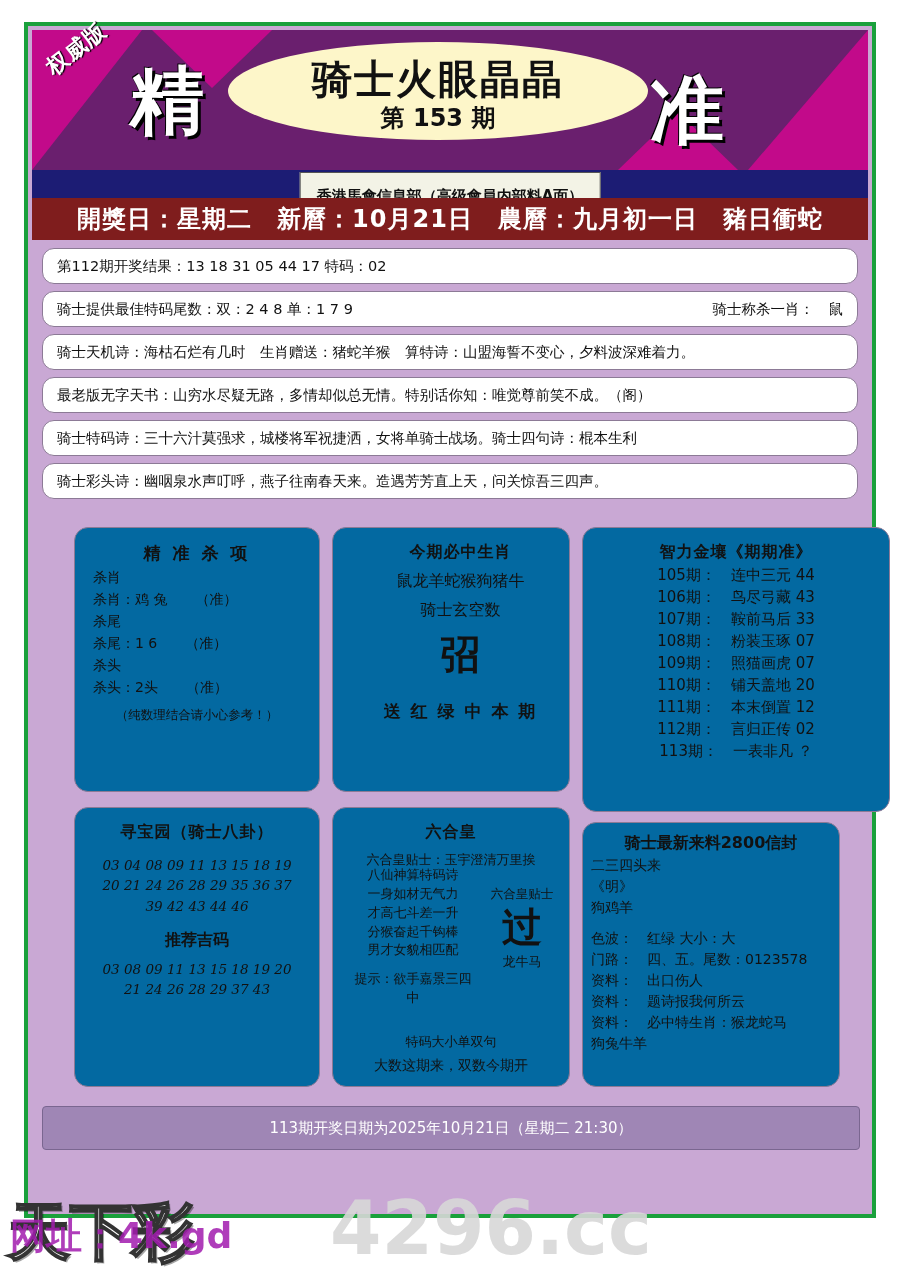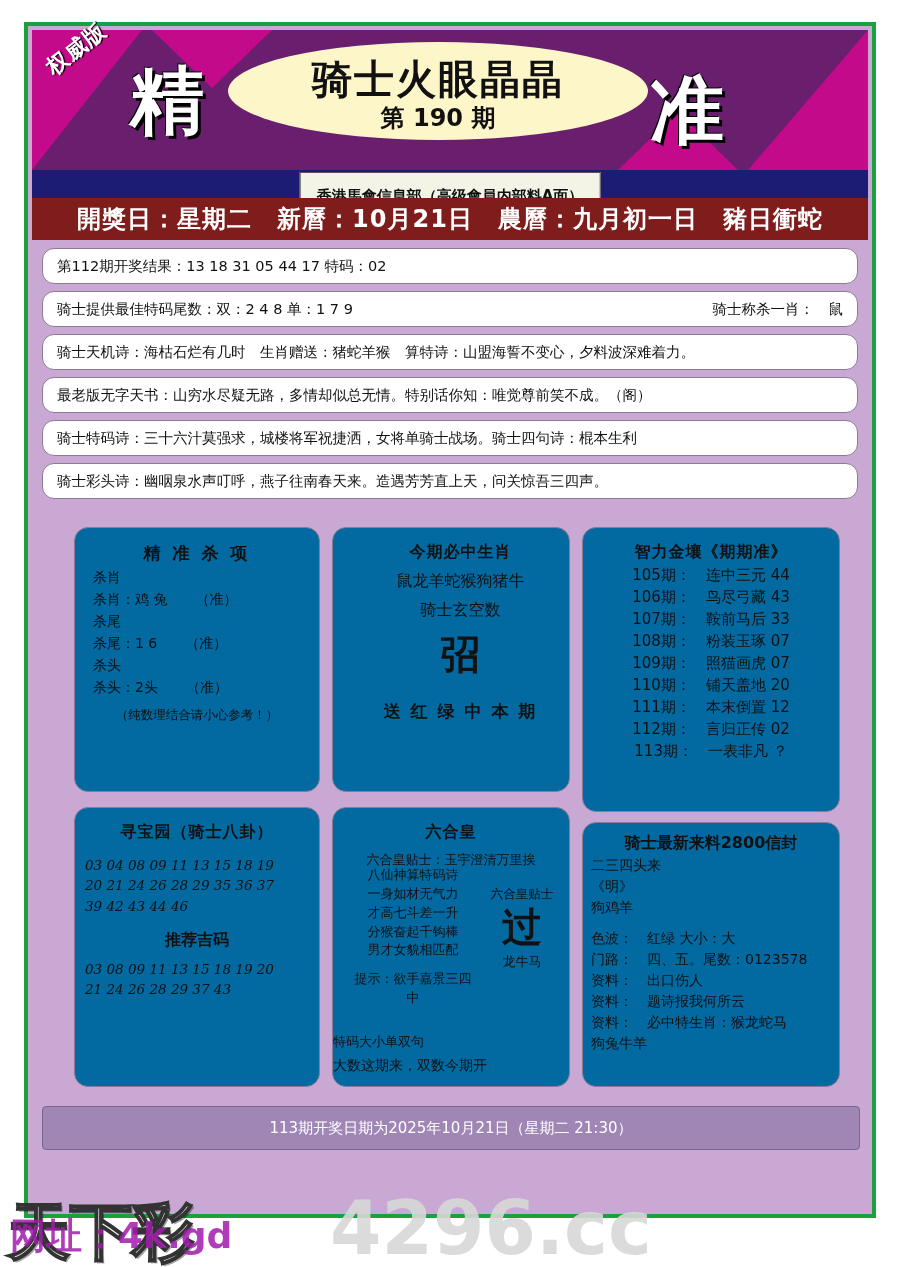--- a/index.html
+++ b/index.html
@@ -123,21 +123,21 @@
     position:absolute;left:42px;top:527px;width:816px;height:560px;
   }
   .card{
     position:absolute;background:#0369a1;border:1px solid #8c7a96;border-radius:14px;
     box-sizing:border-box;
     font-family:"DejaVu Sans",sans-serif;
     color:#111;
   }
   .c1{left:32px;top:0;width:246px;height:265px;}
   .c2{left:290px;top:0;width:238px;height:265px;padding-left:19px;}
-  .c3{left:540px;top:0;width:258px;height:285px;}
+  .c3{left:540px;top:0;width:308px;height:285px;}
   .c4{left:32px;top:280px;width:246px;height:280px;}
   .c5{left:290px;top:280px;width:238px;height:280px;}
   .c6{left:540px;top:295px;width:258px;height:265px;}
   .ctitle{
     text-align:center;font-size:17px;font-weight:bold;margin-top:14px;
     letter-spacing:3px;
   }
   .ctitle.small{font-size:16px;letter-spacing:1px;}
   .cline{font-size:14px;margin:4px 0 0 18px;}
   .note{font-size:12.5px;text-align:center;margin-top:10px;}
@@ -146,31 +146,31 @@
     text-align:center;font-size:40px;font-weight:bold;margin-top:6px;
     font-family:"DejaVu Serif",serif;
   }
   .send{
     text-align:center;font-size:17px;font-weight:bold;margin-top:18px;letter-spacing:2px;
   }
   .list-line{
     font-size:15px;text-align:center;margin:3px 0;
   }
   .nums{
-    font-size:13.5px;text-align:left;line-height:1.5;margin:0 10px;
+    font-size:13.5px;text-align:center;line-height:1.5;margin:0 10px;
     font-family:"DejaVu Serif",serif;font-style:italic;
   }
   .sub-title{
     text-align:center;font-size:16px;font-weight:bold;margin-top:14px;
   }
   .c5 .poem{font-size:13px;text-align:center;line-height:1.45;margin:0 6px;}
   .c5 .left-col{position:absolute;left:10px;top:58px;width:140px;}
   .c5 .right-col{position:absolute;right:8px;top:78px;width:78px;text-align:center;}
   .c5 .bigguo{font-size:40px;font-weight:bold;line-height:1;margin-top:4px;}
-  .c5 .tail{position:absolute;left:0;right:0;bottom:10px;font-size:13px;line-height:1.5;}
+  .c5 .tail{position:absolute;left:0;right:0;bottom:10px;text-align:center;font-size:13px;line-height:1.5;}
   .c6 .h{text-align:center;font-size:16px;font-weight:bold;margin-top:10px;}
   .c6 .l{font-size:14px;margin:3px 0 0 8px;}
   
   .footband{
     position:absolute;left:42px;top:1106px;width:816px;height:42px;
     background:#9f86b5;border:1px solid #7a6690;border-radius:4px;
     display:flex;align-items:center;justify-content:center;
     color:#fff;font-size:15px;
     font-family:"DejaVu Sans",sans-serif;
   }
@@ -211,21 +211,21 @@
     <div class="magenta-left"></div>
     <div class="magenta-right"></div>
     <div class="wedge-top"></div>
     <div class="wedge-bot"></div>
   </div>
   <div class="stamp">权威版</div>
   <div class="big-jing">精</div>
   <div class="big-zhun">准</div>
   <div class="oval">
     <div class="title">骑士火眼晶晶</div>
-    <div class="issue">第 190 期</div>
+    <div class="issue">第 153 期</div>
   </div>
 
   <div class="subhead">
     <div class="box">香港馬會信息部（高级會員内部料A面）</div>
   </div>
   <div class="dateband">開獎日：星期二　新曆：10月21日　農曆：九月初一日　豬日衝蛇</div>
 
   <div class="rows">
     <div class="row">
       <span class="seg">第112期开奖结果：13 18 31 05 44 17 特码：02</span>

